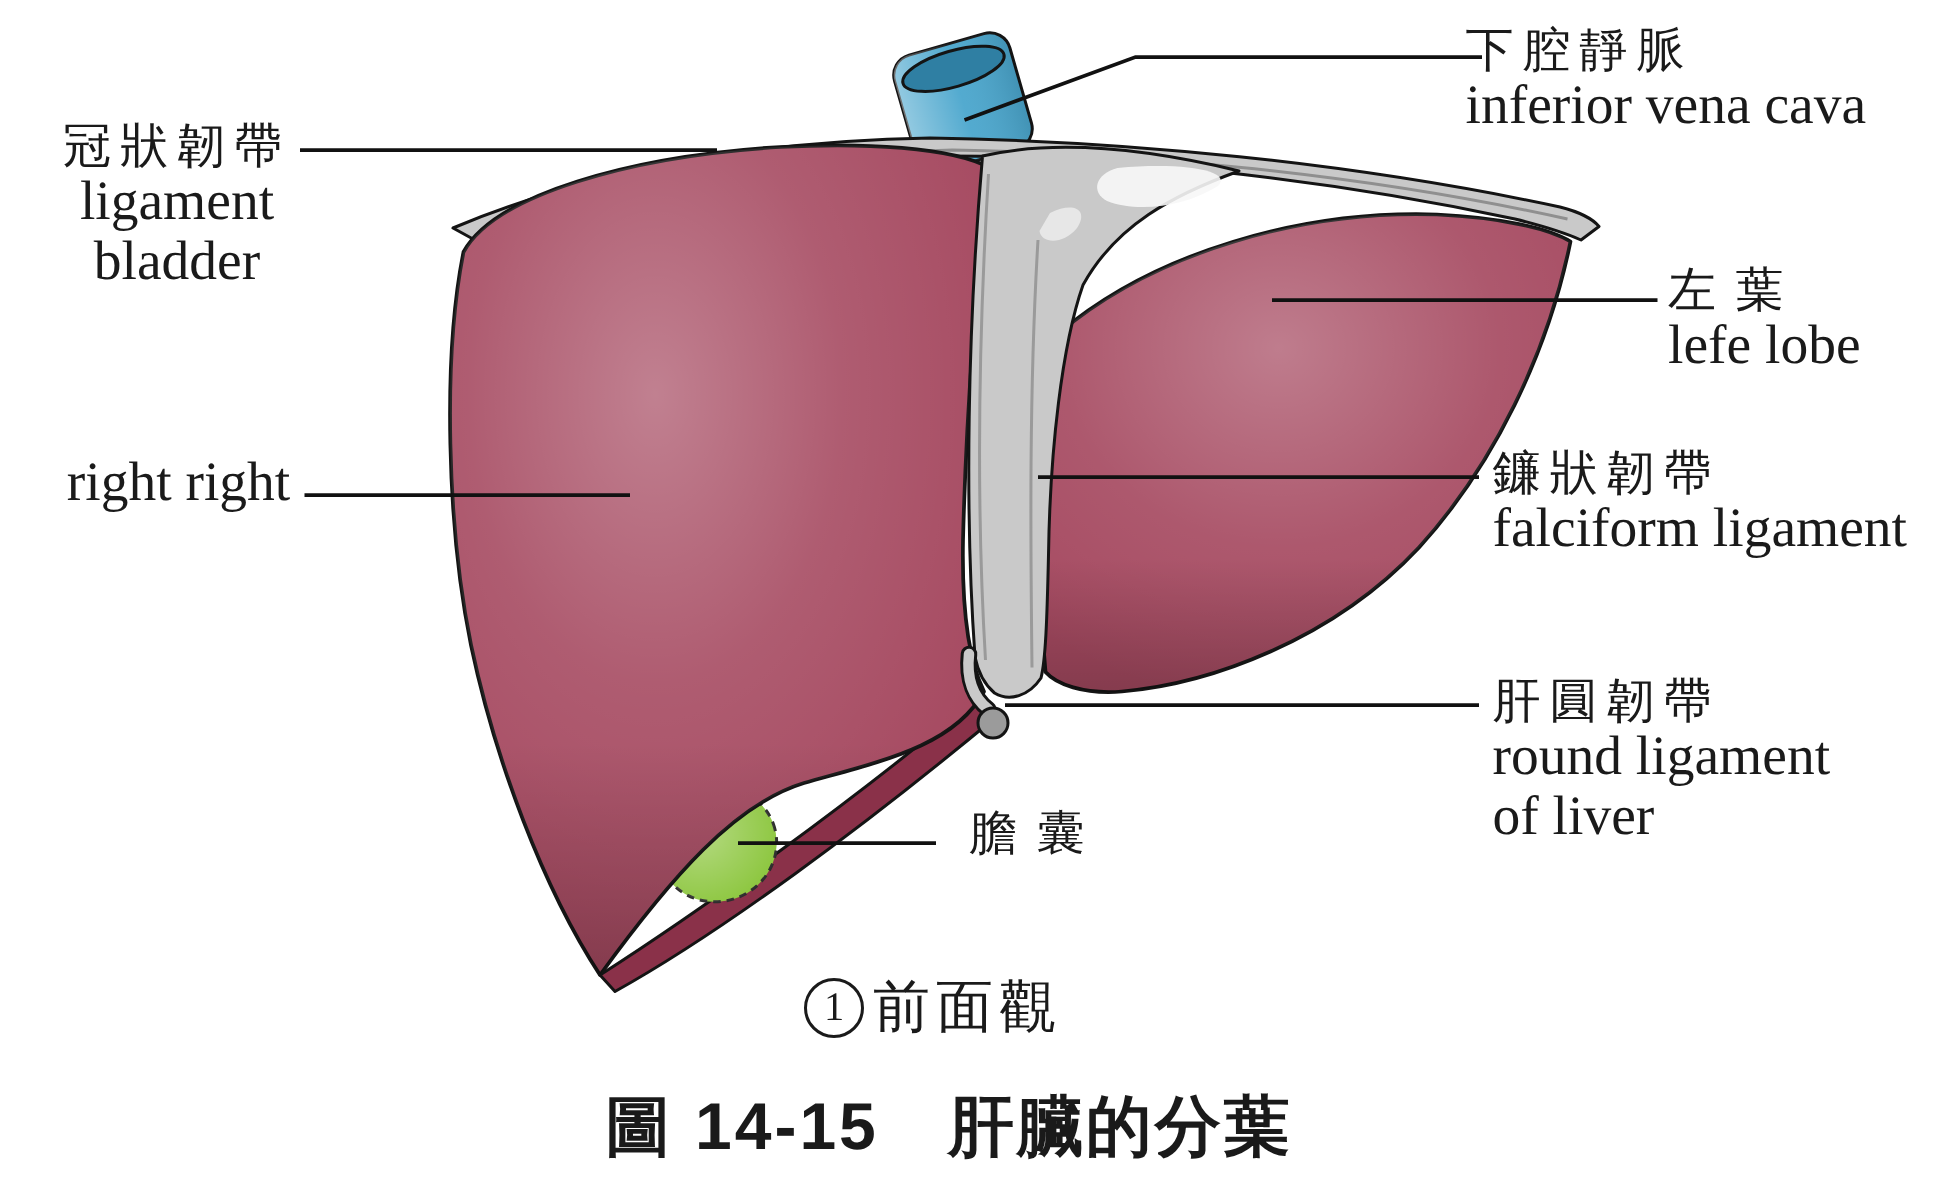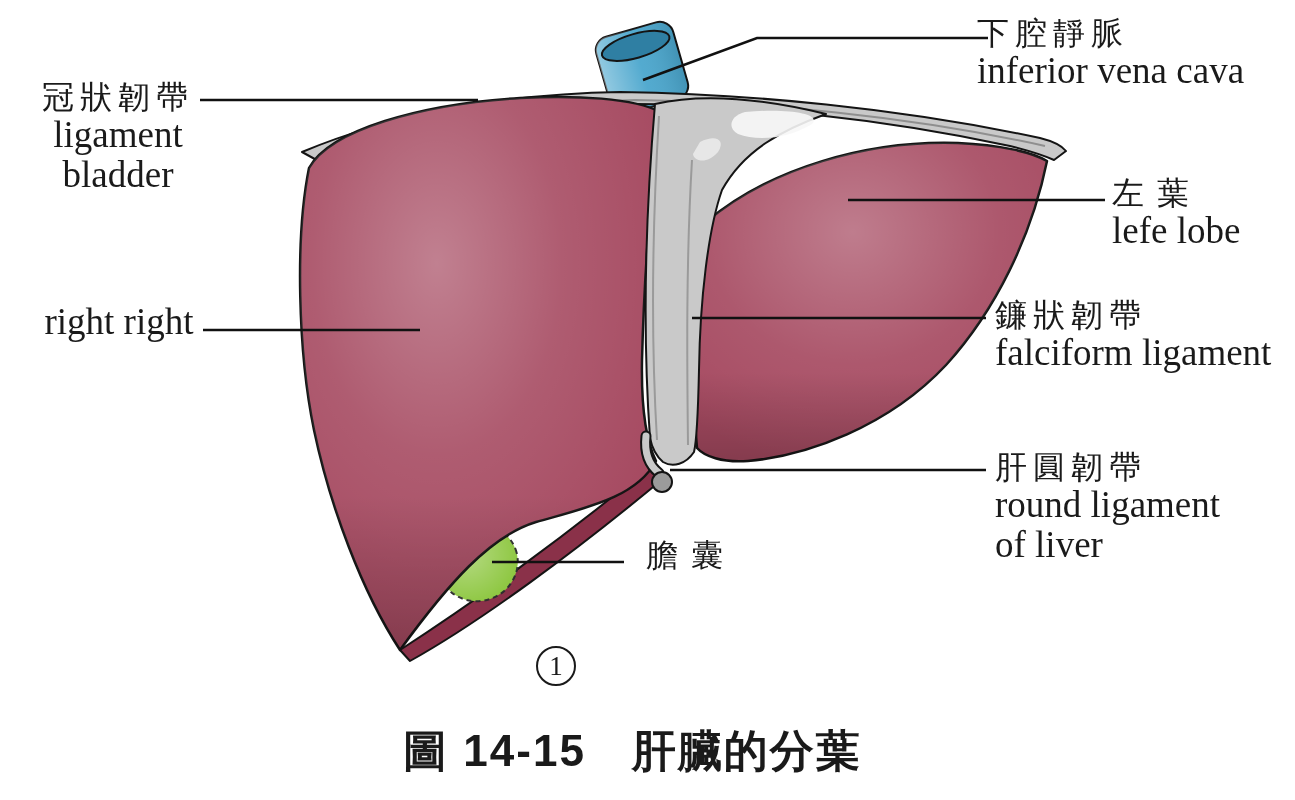--- a/index.html
+++ b/index.html
@@ -148,17 +148,18 @@
   <div class="label center" style="left:36px;top:302px;width:166px;">
     <div class="en">right right</div>
   </div>
 
   <div class="label" style="left:634px;top:538px;margin-left:12px;">
     <div class="zh wide">膽囊</div>
   </div>
 
   <div class="caption">
     <span class="circ">1</span>
+    <span>前面觀</span>
   </div>
 
   <div class="title">圖 14-15　肝臟的分葉</div>
 
 </div>
 
 </body></html>

